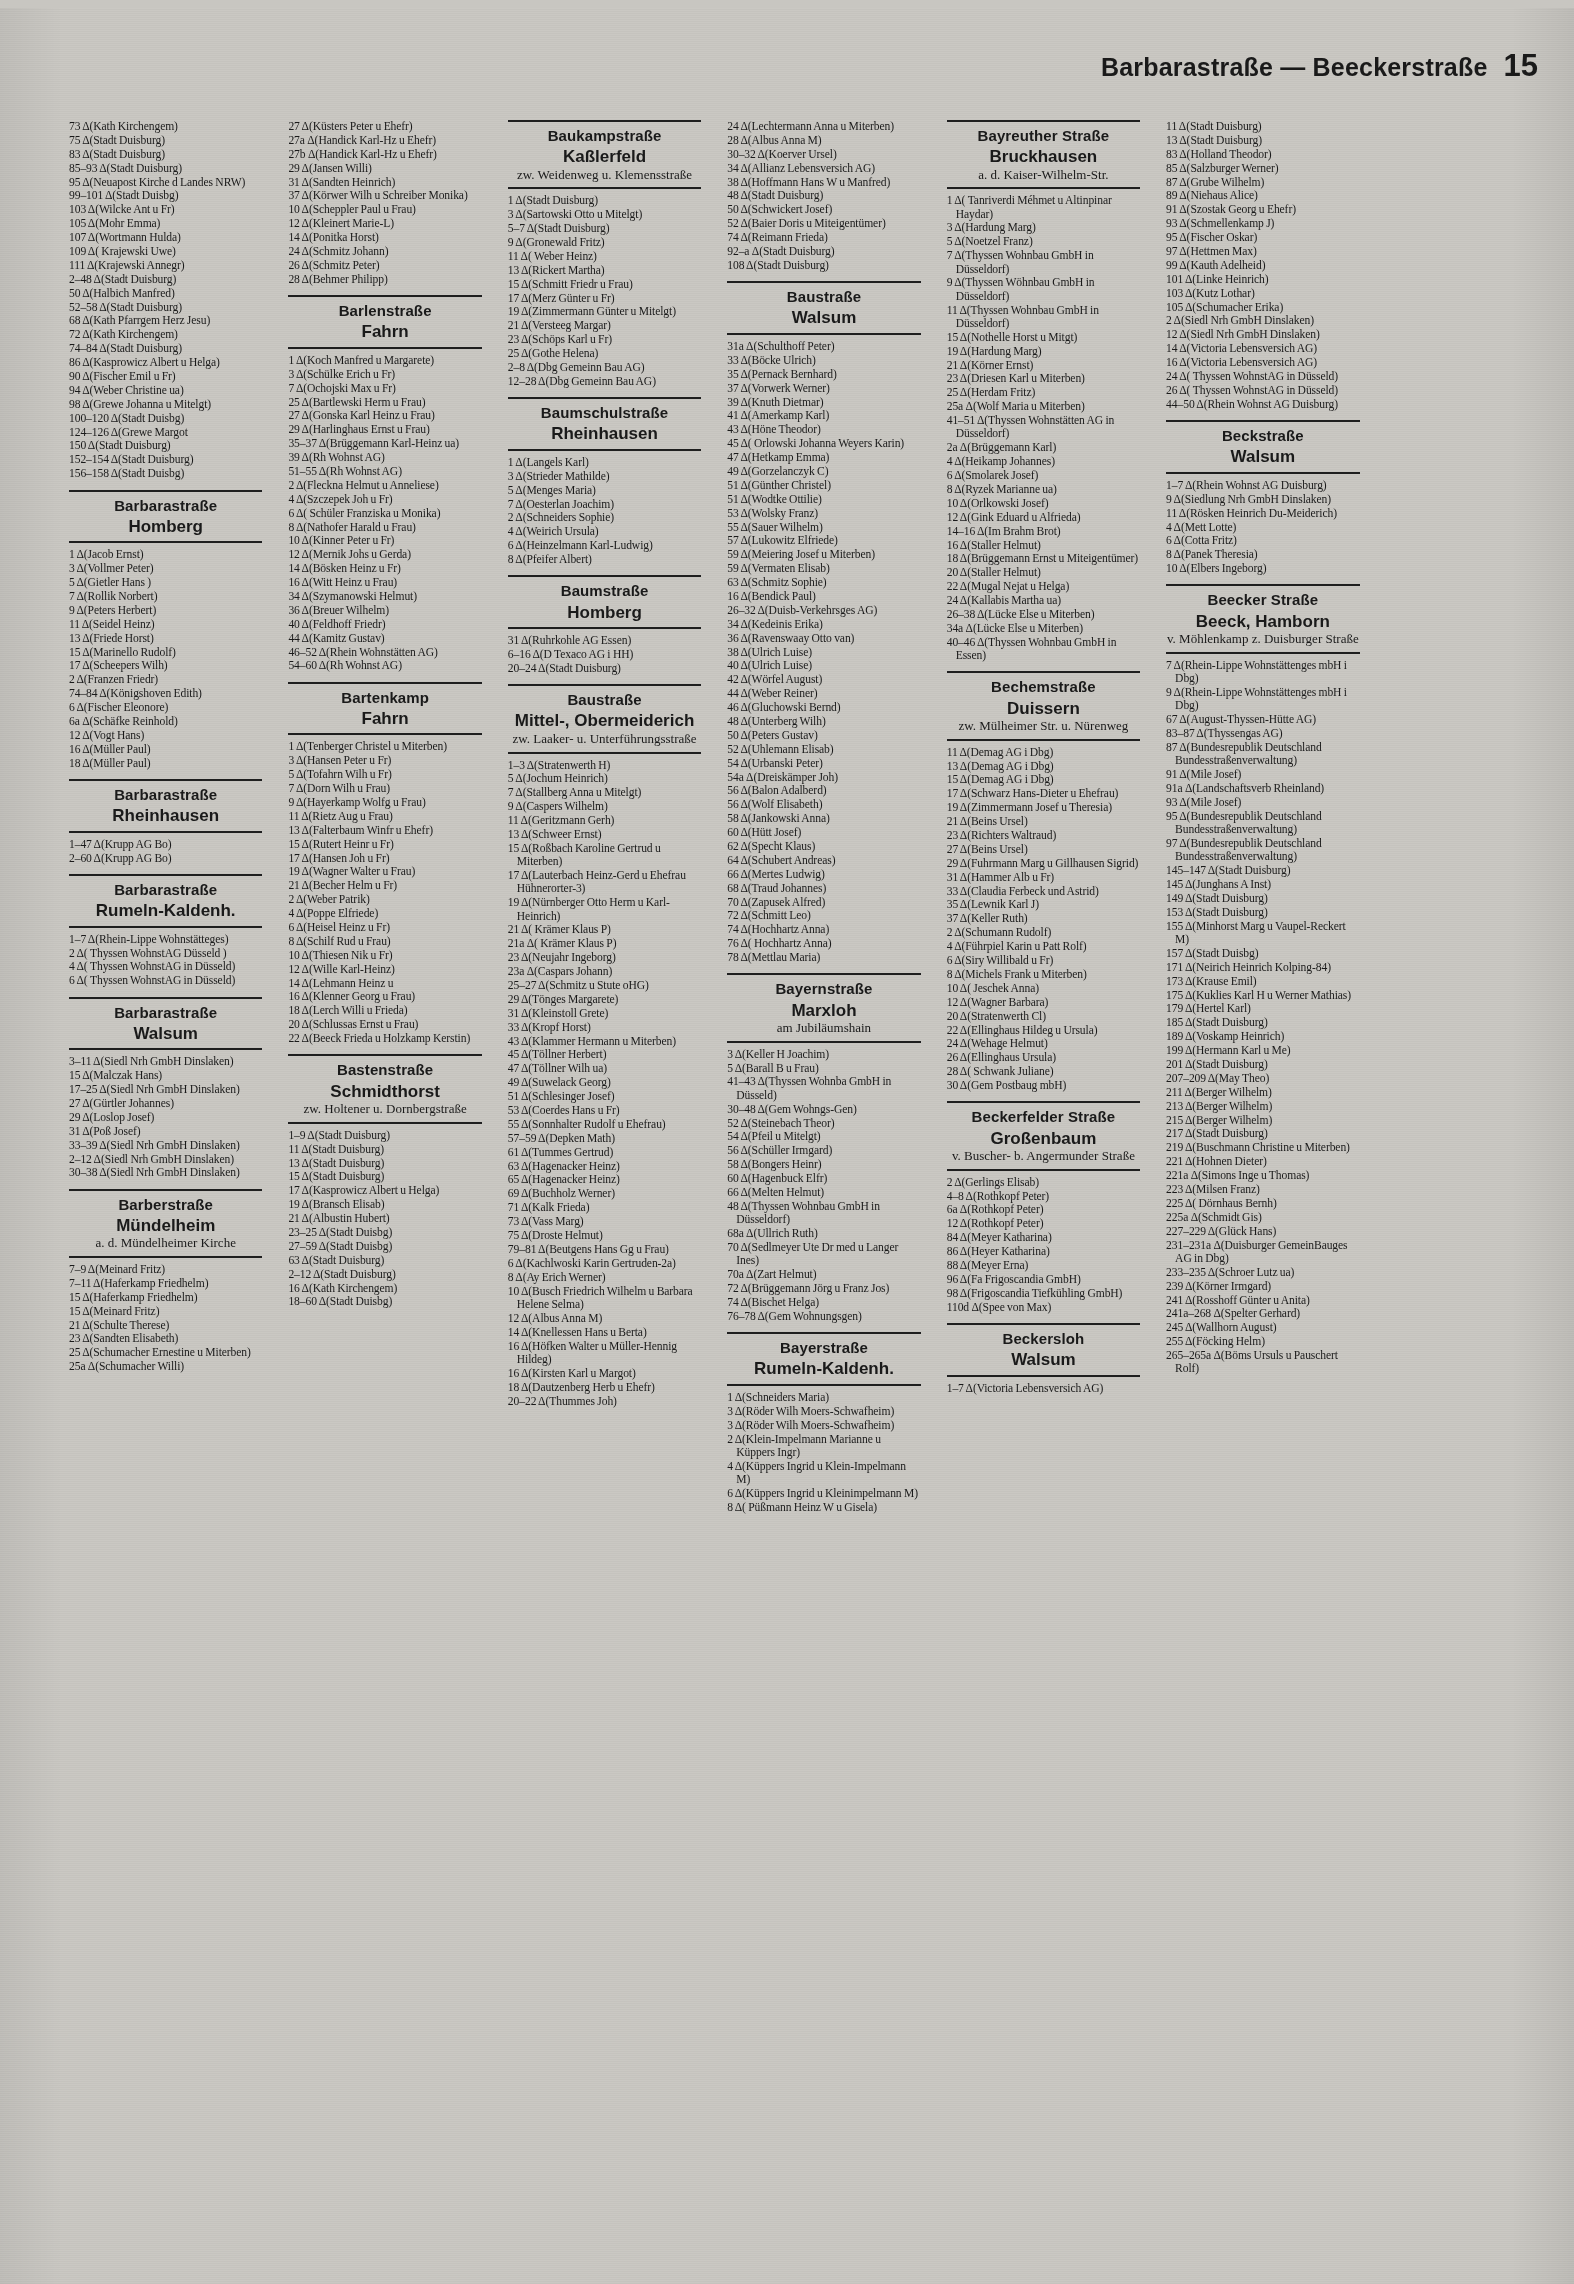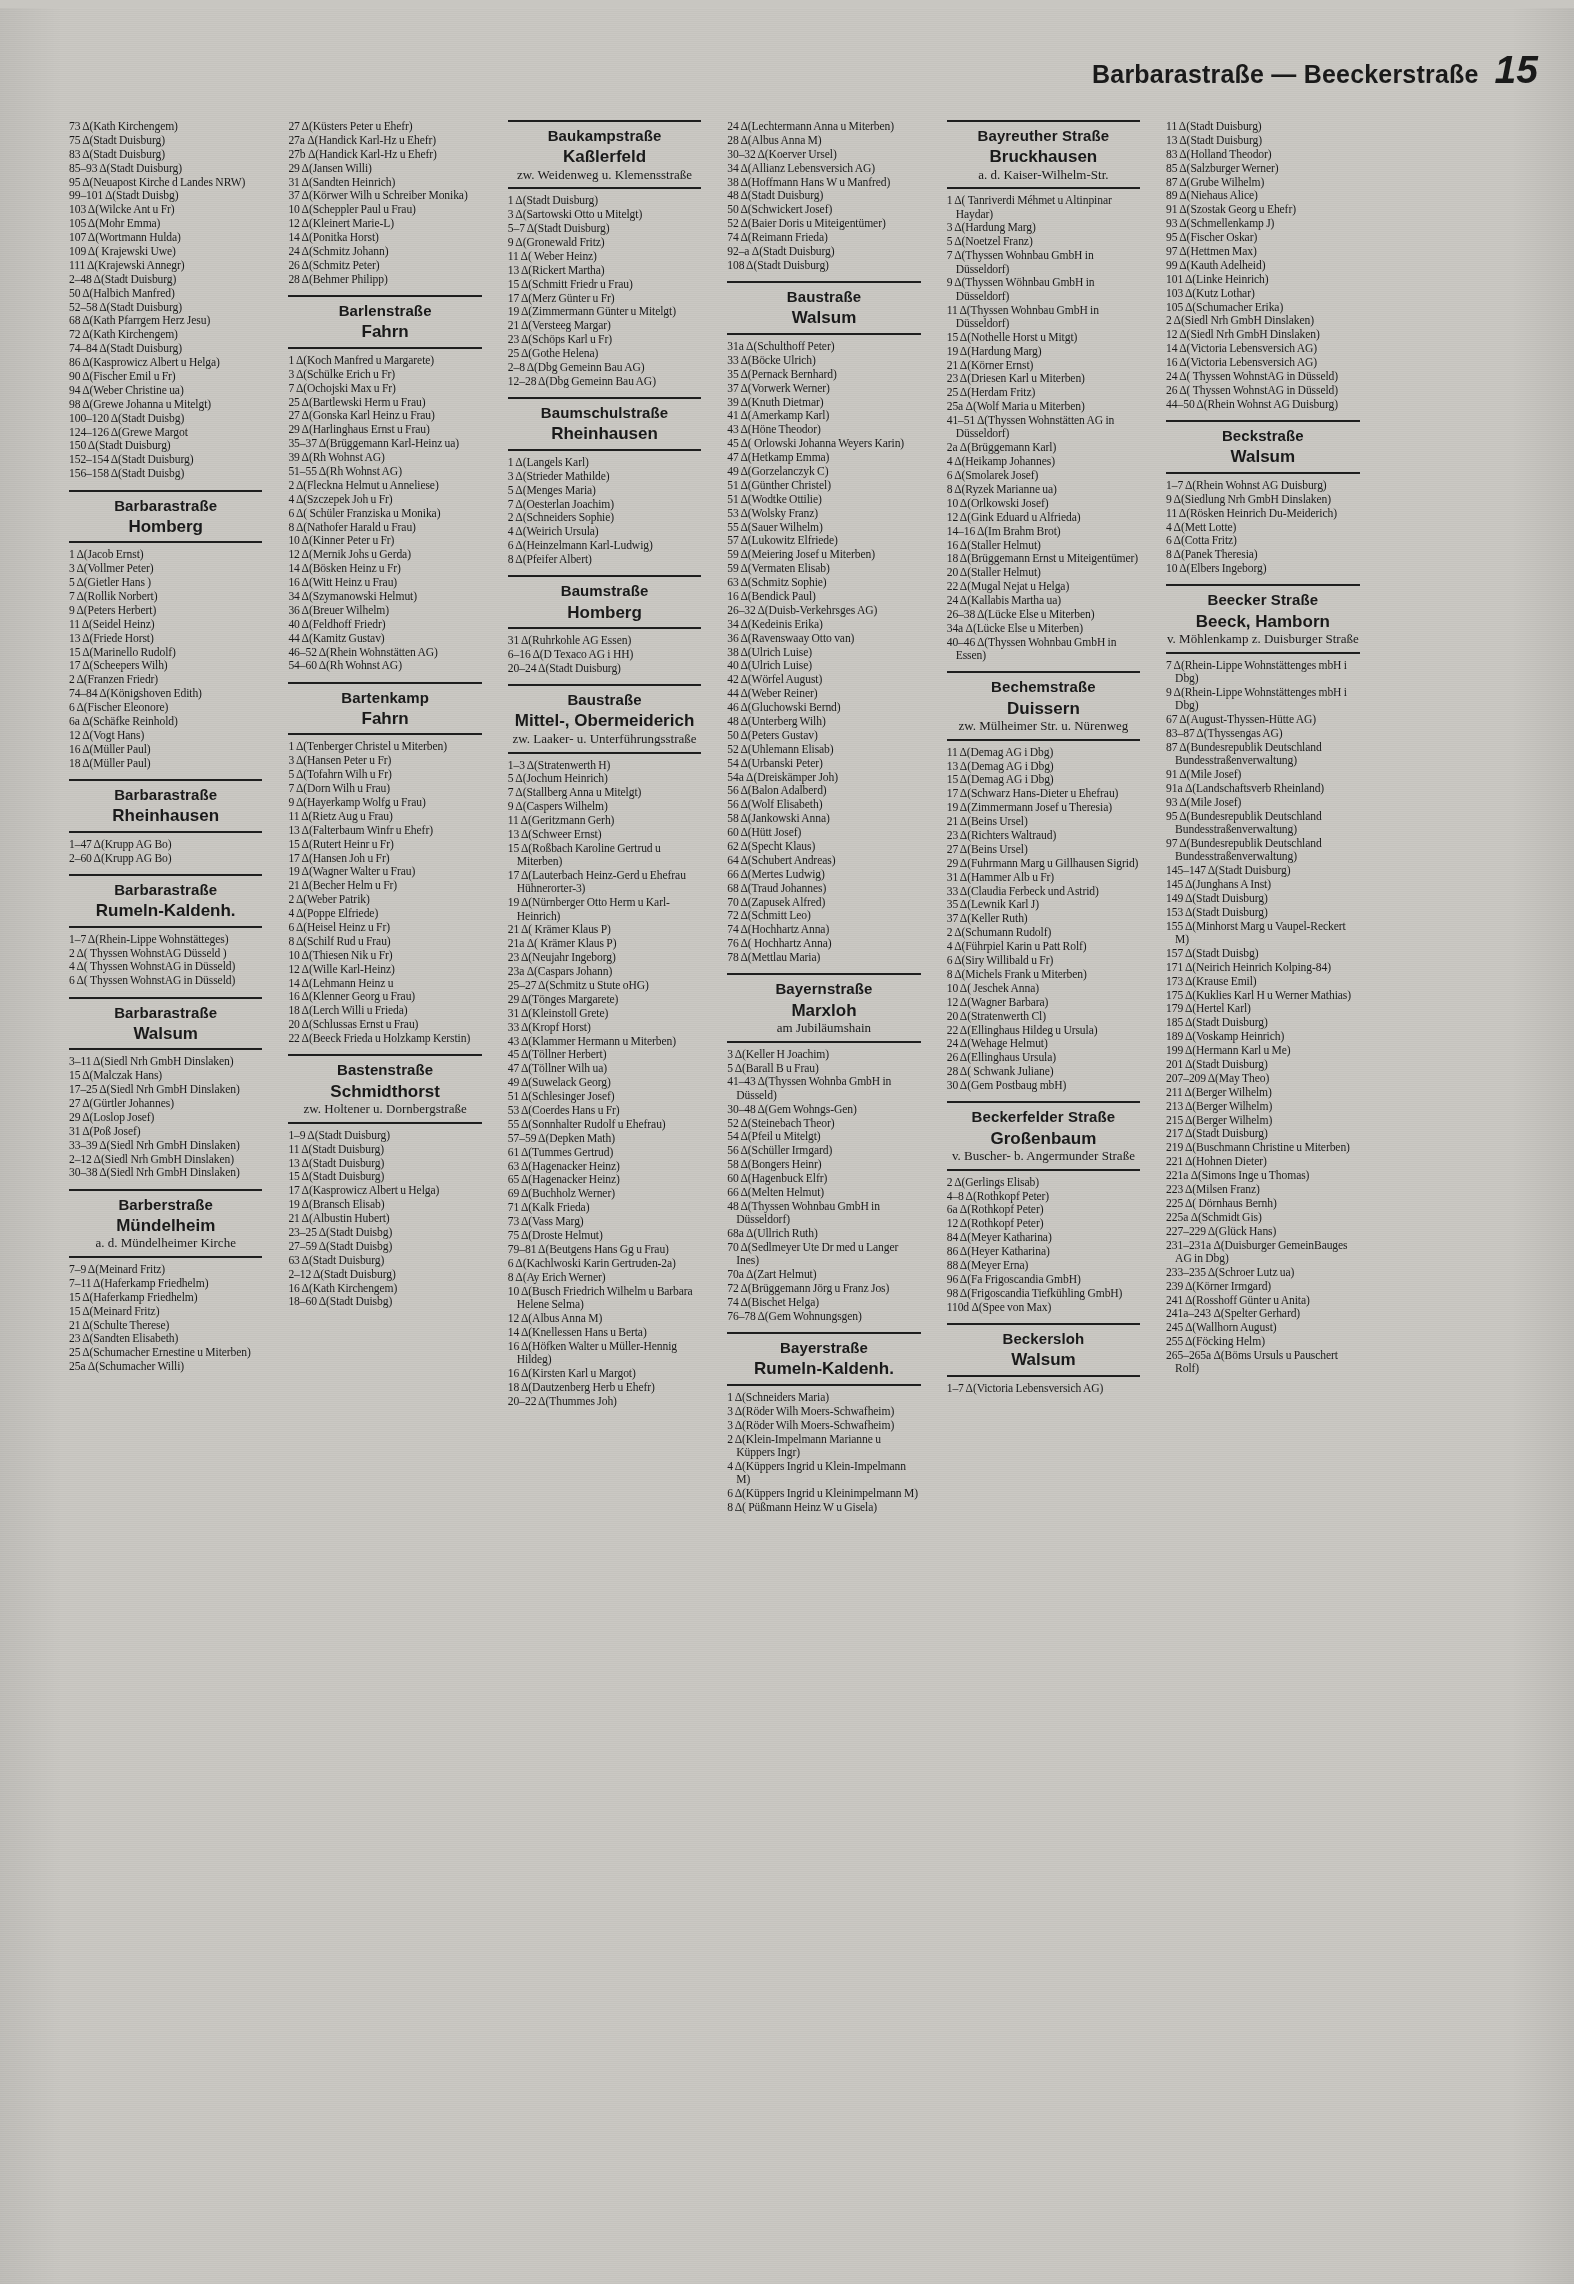--- a/index.html
+++ b/index.html
@@ -26,21 +26,21 @@
   header.head{
     position:absolute;top:40px;right:36px;
     display:flex;align-items:baseline;gap:16px;
   }
   .head-title{
     font-family:"Liberation Sans", sans-serif;
     font-weight:bold;font-size:25px;letter-spacing:.2px;
   }
   .head-page{
     font-family:"Liberation Sans", sans-serif;
-    font-weight:bold;font-size:39px;font-style:italic;
+    font-weight:bold;font-size:31px;
   }
   .cols{
     position:absolute;left:60px;top:112px;right:34px;bottom:26px;
     display:flex;gap:8px;
   }
   .col{
     width:14.2857%;
     padding:0 9px;
     box-sizing:border-box;
     font-size:11.6px;
@@ -642,19 +642,19 @@
         <div class="entry">221 Δ(Hohnen Dieter)</div>
         <div class="entry">221a Δ(Simons Inge u Thomas)</div>
         <div class="entry">223 Δ(Milsen Franz)</div>
         <div class="entry">225 Δ( Dörnhaus Bernh)</div>
         <div class="entry">225a Δ(Schmidt Gis)</div>
         <div class="entry">227–229 Δ(Glück Hans)</div>
         <div class="entry">231–231a Δ(Duisburger GemeinBauges AG in Dbg)</div>
         <div class="entry">233–235 Δ(Schroer Lutz ua)</div>
         <div class="entry">239 Δ(Körner Irmgard)</div>
         <div class="entry">241 Δ(Rosshoff Günter u Anita)</div>
-        <div class="entry">241a–243 Δ(Spelter Gerhard)</div>
+        <div class="entry">241a–268 Δ(Spelter Gerhard)</div>
         <div class="entry">245 Δ(Wallhorn August)</div>
         <div class="entry">255 Δ(Föcking Helm)</div>
         <div class="entry">265–265a Δ(Böms Ursuls u Pauschert Rolf)</div>
       </div>
     </div>
 </div>
 
 </body></html>

